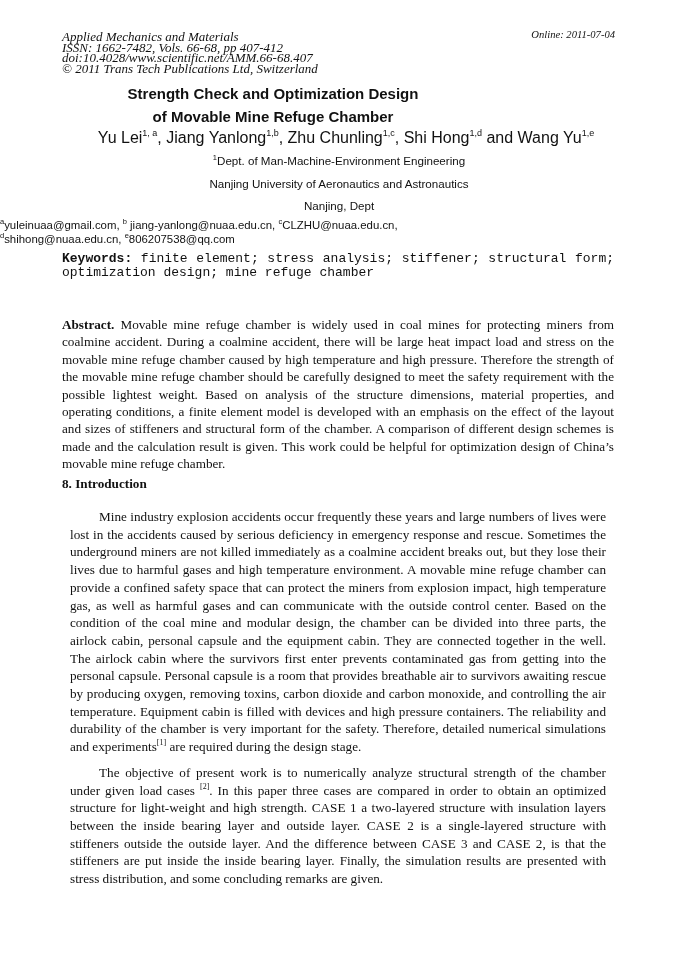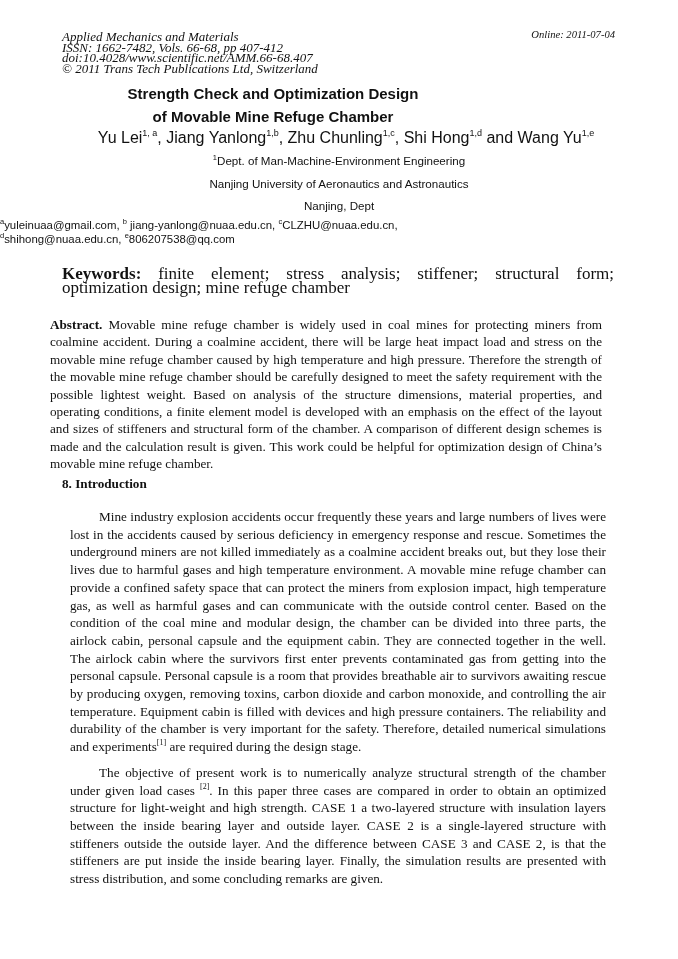--- a/index.html
+++ b/index.html
@@ -7,23 +7,23 @@
   .hdr { position: absolute; top: 32px; left: 62px; font-family: "Liberation Serif", serif; font-style: italic; font-size: 13px; line-height: 10.6px; color: #111; }
   .hdr div { white-space: nowrap; }
   .online { position: absolute; top: 14px; right: 63px; font-family: "Liberation Serif", serif; font-style: italic; font-size: 10.6px; line-height: 10.6px; margin-top: 16px; }
   .title { position: absolute; top: 82px; left: 0; width: 546px; text-align: center; font-family: "Liberation Sans", sans-serif; font-weight: bold; font-size: 15px; line-height: 23px; }
   .authors { position: absolute; top: 127px; left: 0; width: 678px; text-align: center; font-family: "Liberation Sans", sans-serif; font-size: 16px; line-height: 22px; white-space: nowrap; padding-left: 7px; }
   .authors sup { font-size: 9px; vertical-align: 7px; line-height: 0; }
   .affil { position: absolute; top: 150px; left: 0; width: 678px; text-align: center; font-family: "Liberation Sans", sans-serif; font-size: 11.6px; line-height: 22.5px; }
   .affil sup { font-size: 7.5px; vertical-align: 5px; line-height: 0; }
   .emails { position: absolute; top: 219px; left: 0; width: 678px; text-align: left; font-family: "Liberation Sans", sans-serif; font-size: 11.4px; line-height: 13.5px; }
   .emails sup { font-size: 7.5px; vertical-align: 5px; line-height: 0; }
-  .keywords { position: absolute; top: 267px; left: 62px; width: 552px; font-family: Liberation Serif, serif; font-size: 17px; line-height: 14px; text-align: justify; }
+  .keywords { position: absolute; top: 252px; left: 62px; width: 552px; font-family: Liberation Mono, monospace; font-size: 13px; line-height: 14px; text-align: justify; }
   .keywords b { font-weight: bold; }
-  .abstract { position: absolute; top: 316px; left: 50px; width: 552px; font-family: "Liberation Serif", serif; font-size: 13.2px; line-height: 17.4px; text-align: justify; }
+  .abstract { position: absolute; top: 316px; left: 62px; width: 552px; font-family: "Liberation Serif", serif; font-size: 13.2px; line-height: 17.4px; text-align: justify; }
   .abstract b { font-weight: bold; }
   .sec-head { position: absolute; top: 475px; left: 62px; font-family: "Liberation Serif", serif; font-weight: bold; font-size: 13.2px; line-height: 17px; }
   .body-text { position: absolute; top: 500px; left: 62px; width: 552px; font-family: "Liberation Serif", serif; font-size: 13.2px; line-height: 17.7px; text-align: justify; }
   .body-text p { margin: 8px; text-indent: 29px; }
   .body-text sup { font-size: 8px; vertical-align: 6px; line-height: 0; }
 </style>
 </head>
 <body>
 
 <div class="hdr">

